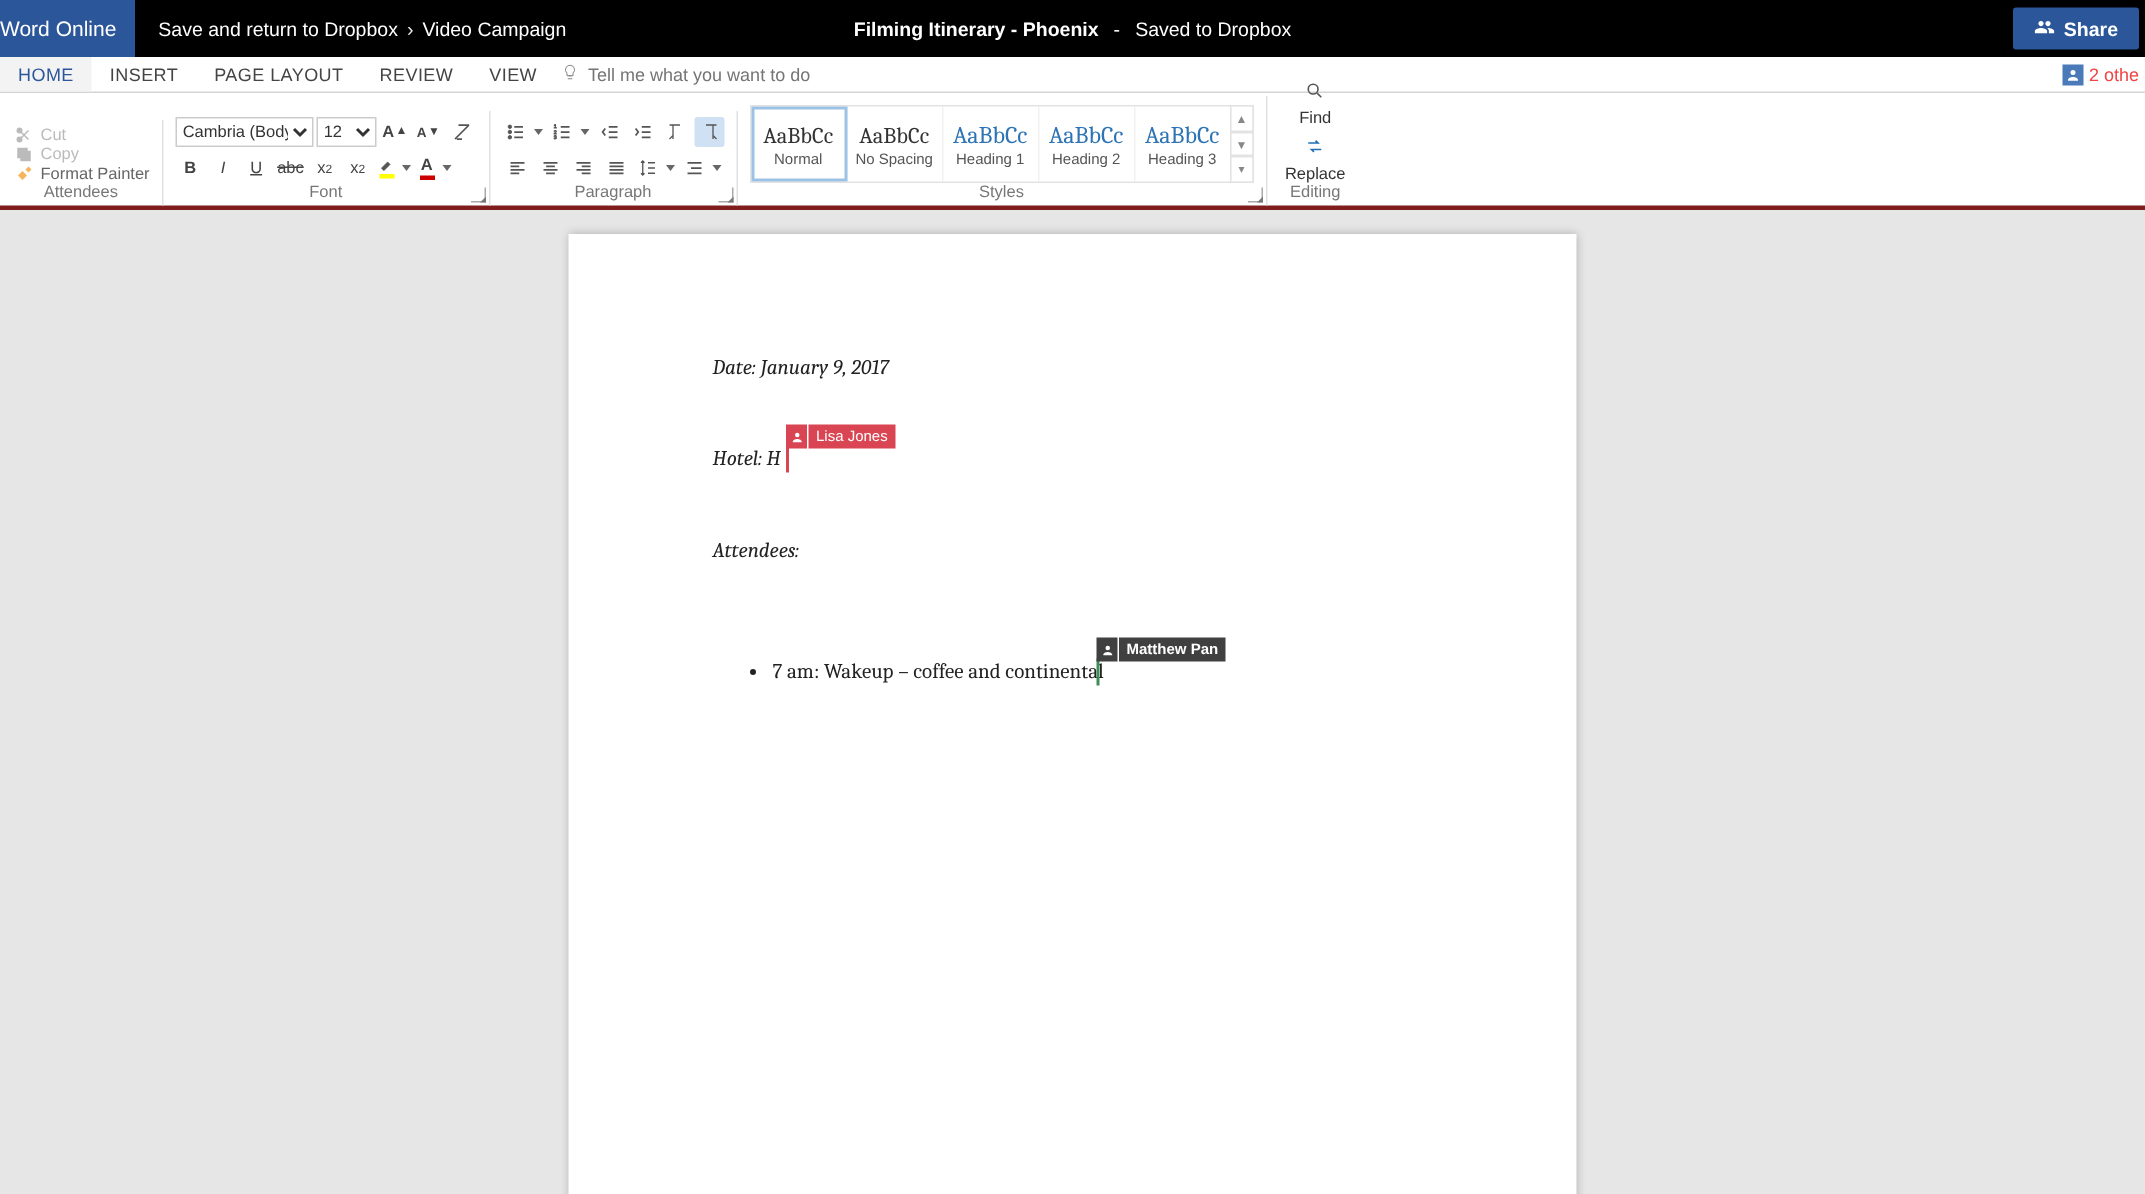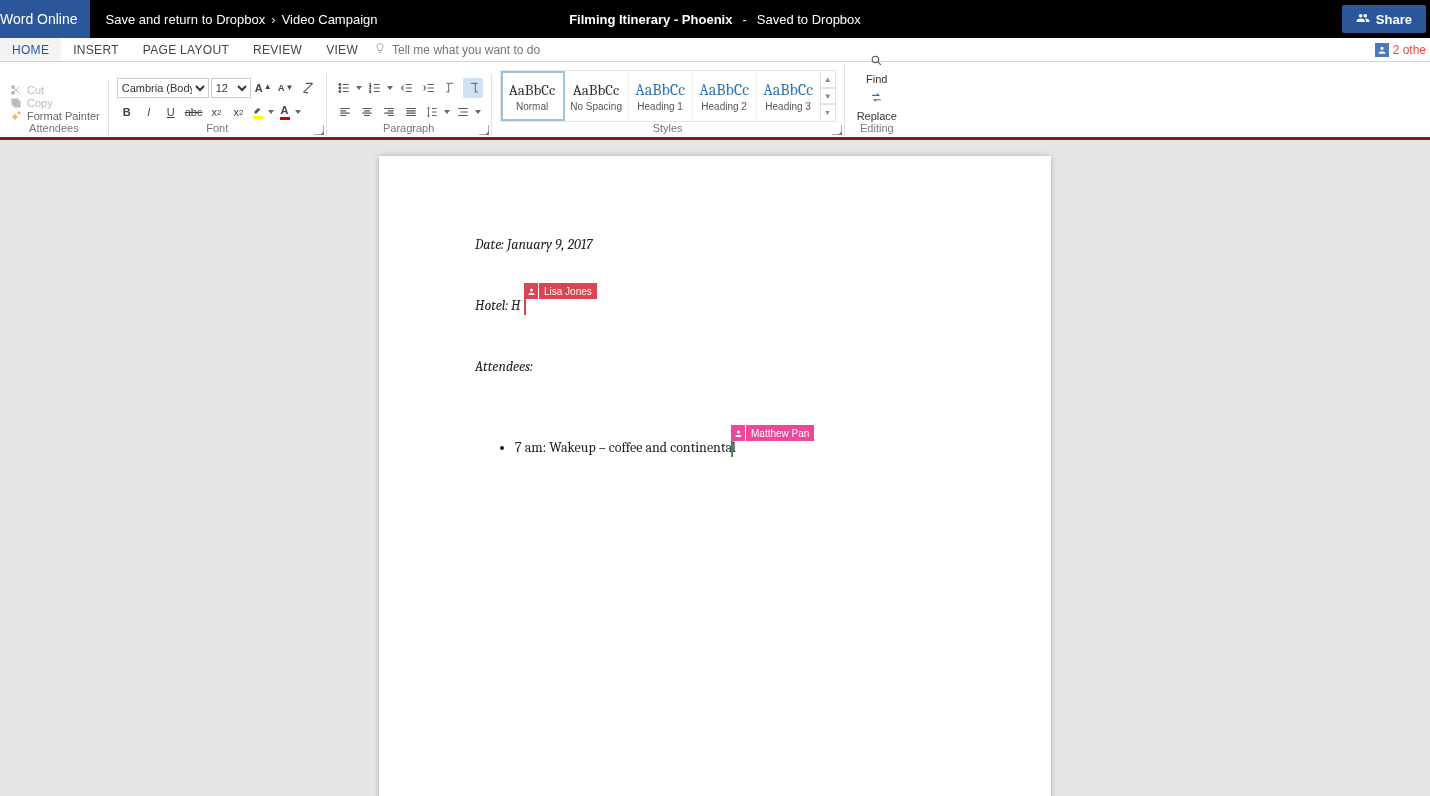--- a/index.html
+++ b/index.html
@@ -150,21 +150,21 @@
 .collab-tag{
   position:absolute; display:flex; align-items:stretch; height:16px; font-size:10px; color:#fff;
   font-family:"Segoe UI",sans-serif; font-style:normal;
 }
 .collab-tag .ico{ width:14px; display:flex;align-items:center;justify-content:center;}
 .collab-tag .ico svg{width:9px;height:9px;fill:#fff;}
 .collab-tag .nm{ padding:0 5px; display:flex;align-items:center; margin-left:1px;}
 .collab-cursor{ position:absolute; width:2px; height:18px;}
 .collab-tag.red .ico, .collab-tag.red .nm{ background:#d94552;}
 .collab-cursor.red{ background:#d94552;}
-.collab-tag.green .ico, .collab-tag.green .nm{ background:#ec4899;}
+.collab-tag.green .ico, .collab-tag.green .nm{ background:#404040;font-weight:bold;}
 .collab-cursor.green{ background:#3e8e58;}
 
 
 .fmt-painter svg *{fill:#f5b55a;}
 .icon-a-plus, .icon-a-minus{ font-size:11px; font-weight:600; display:flex; align-items:flex-start; gap:1px;}
 .icon-a-plus sup, .icon-a-minus sup{font-size:8px;}
 
 .pilcrow-btn{ background:#cfe1f3;}
 .highlight-swatch{ width:10px;height:3px;background:#ffff00;}
 .fontcolor-swatch{ width:10px;height:3px;background:#c00;}

